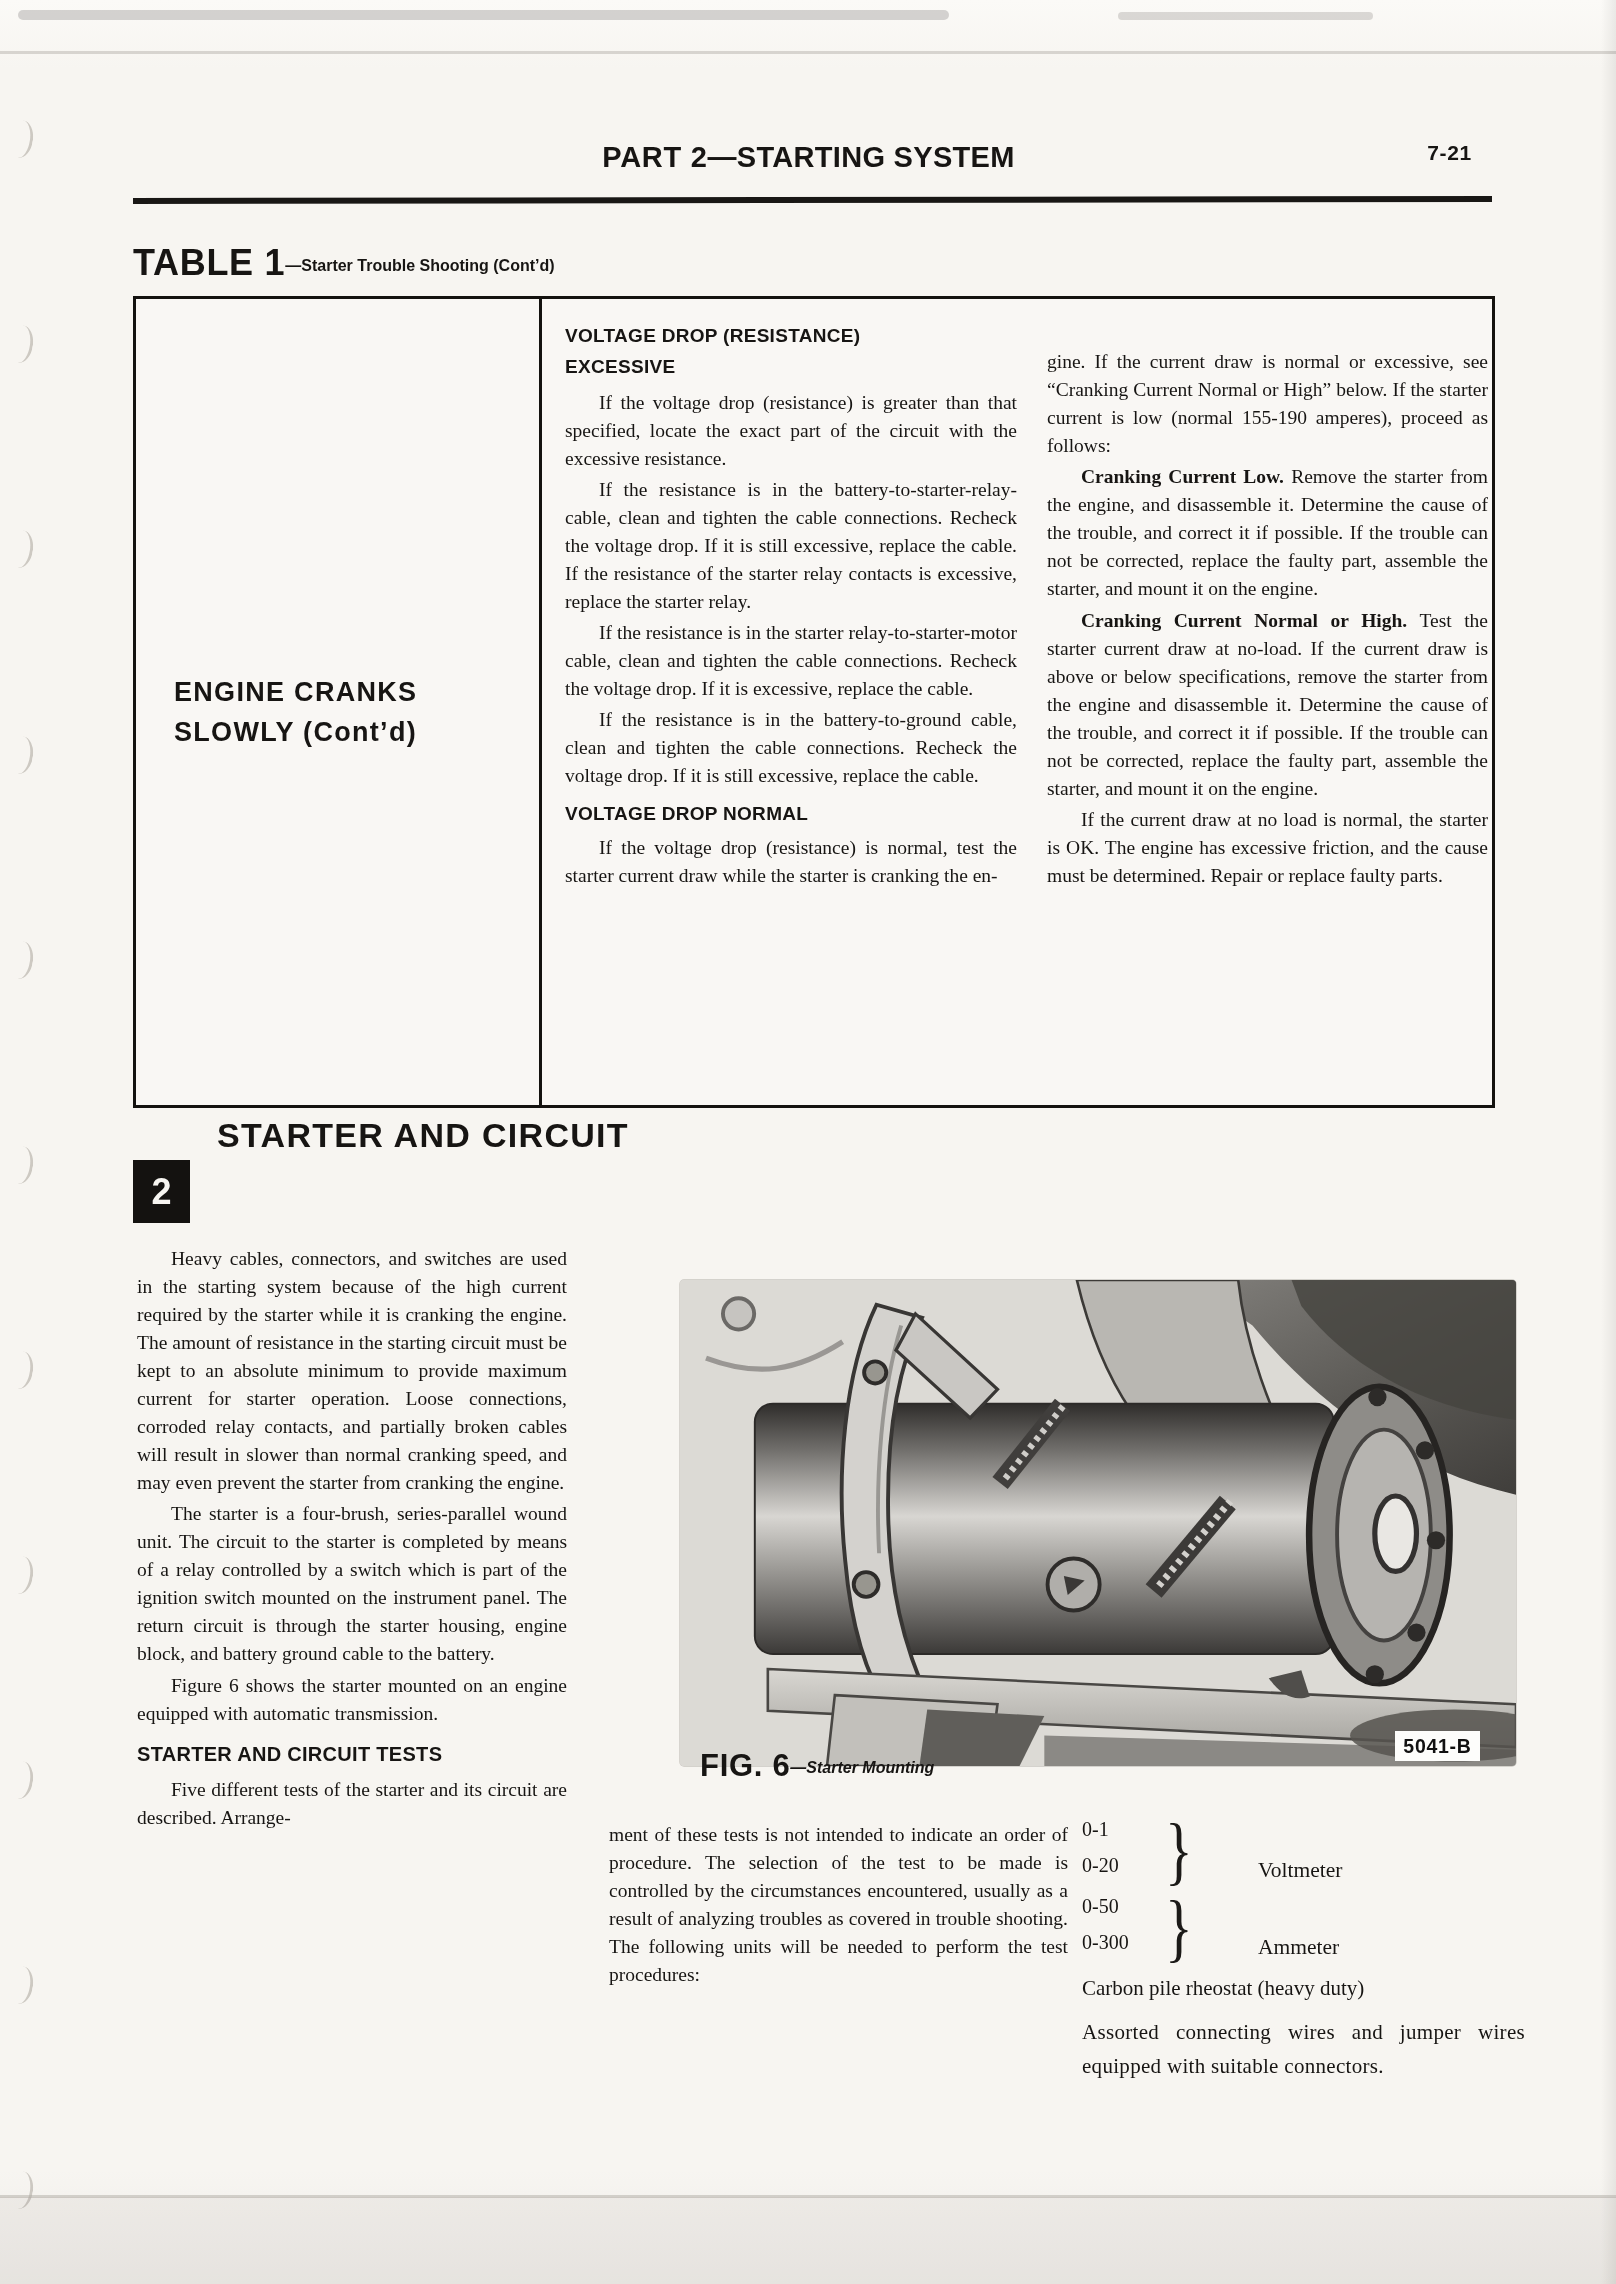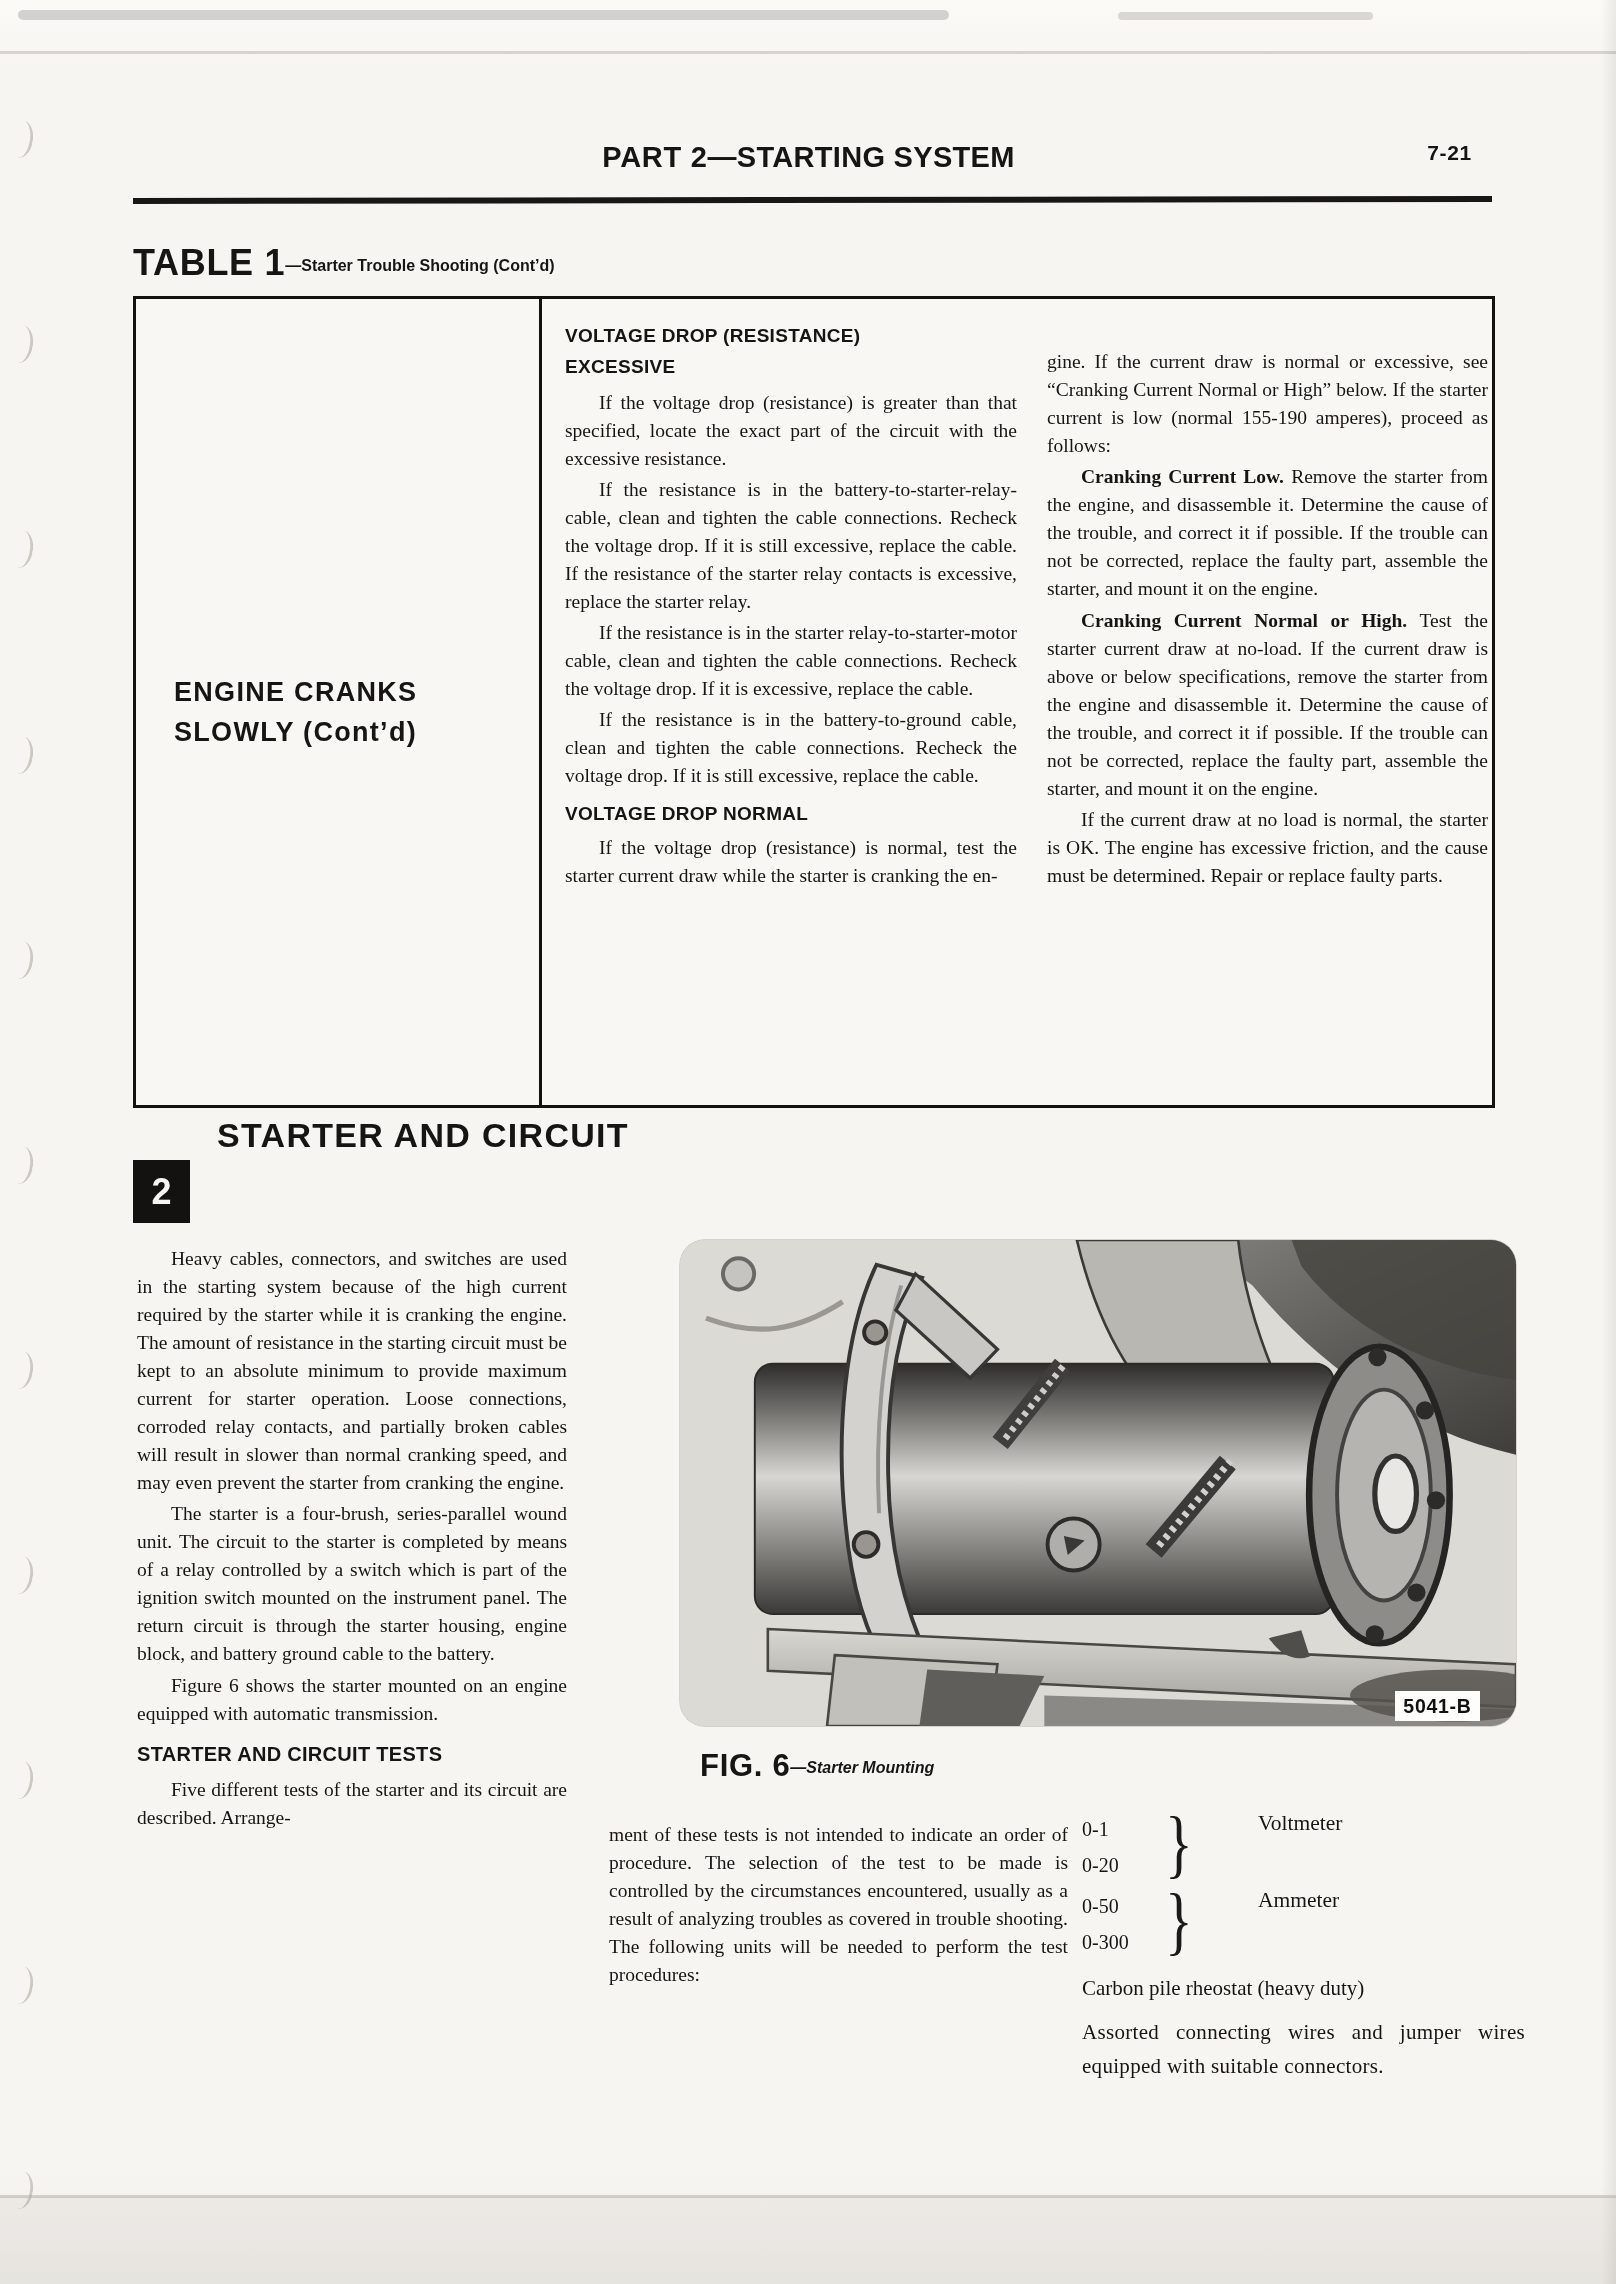--- a/index.html
+++ b/index.html
@@ -16,27 +16,27 @@
   .lead { font-weight:700; }
   .subhead-sm {
     font-family:"Liberation Sans", sans-serif; font-weight:700;
     font-size:19px; line-height:33px; letter-spacing:0.3px; text-align:left;
   }
   .ring {
     position:absolute; left:7.8px; width:22px; height:38px;
     border:0; border-right:3.9px solid #b7b2aa; border-radius:50%;
     opacity:.65; transform:rotate(8deg);
   }
-  .photo-wrap { border-radius:25px; overflow:hidden; background:#dedcd8; box-shadow:0 0 0 0.7px #c9c6c0; }
+  .photo-wrap { border-radius:4px; overflow:hidden; background:#dedcd8; box-shadow:0 0 0 0.7px #c9c6c0;margin-top:40px; }
   .code-badge {
     position:absolute; right:36px; bottom:5.2px; background:#fdfdfb; color:#111;
     font-family:"Liberation Sans",sans-serif; font-weight:700; font-size:19.5px;
     padding:3.3px 8.5px; letter-spacing:0.7px;
   }
-  .eqrow { display:flex; align-items:flex-start; }
+  .eqrow { display:flex; align-items:flex-end; }
   .eq-ranges div { font-size:20px; line-height:36px; }
   .eq-brace { font-size:77px; line-height:65px; color:#1c1a18; transform:scaleX(.75); transform-origin:left center; }
   .eq-label { font-size:21.5px; margin-left:56px; }
 </style>
 </head>
 <body>
 
 <div class="page">
 
   <div class="abs" style="left:18px;top:10.4px;width:931px;height:9.8px;background:#6f6d6a;opacity:.28;border-radius:5.2px;"></div>

